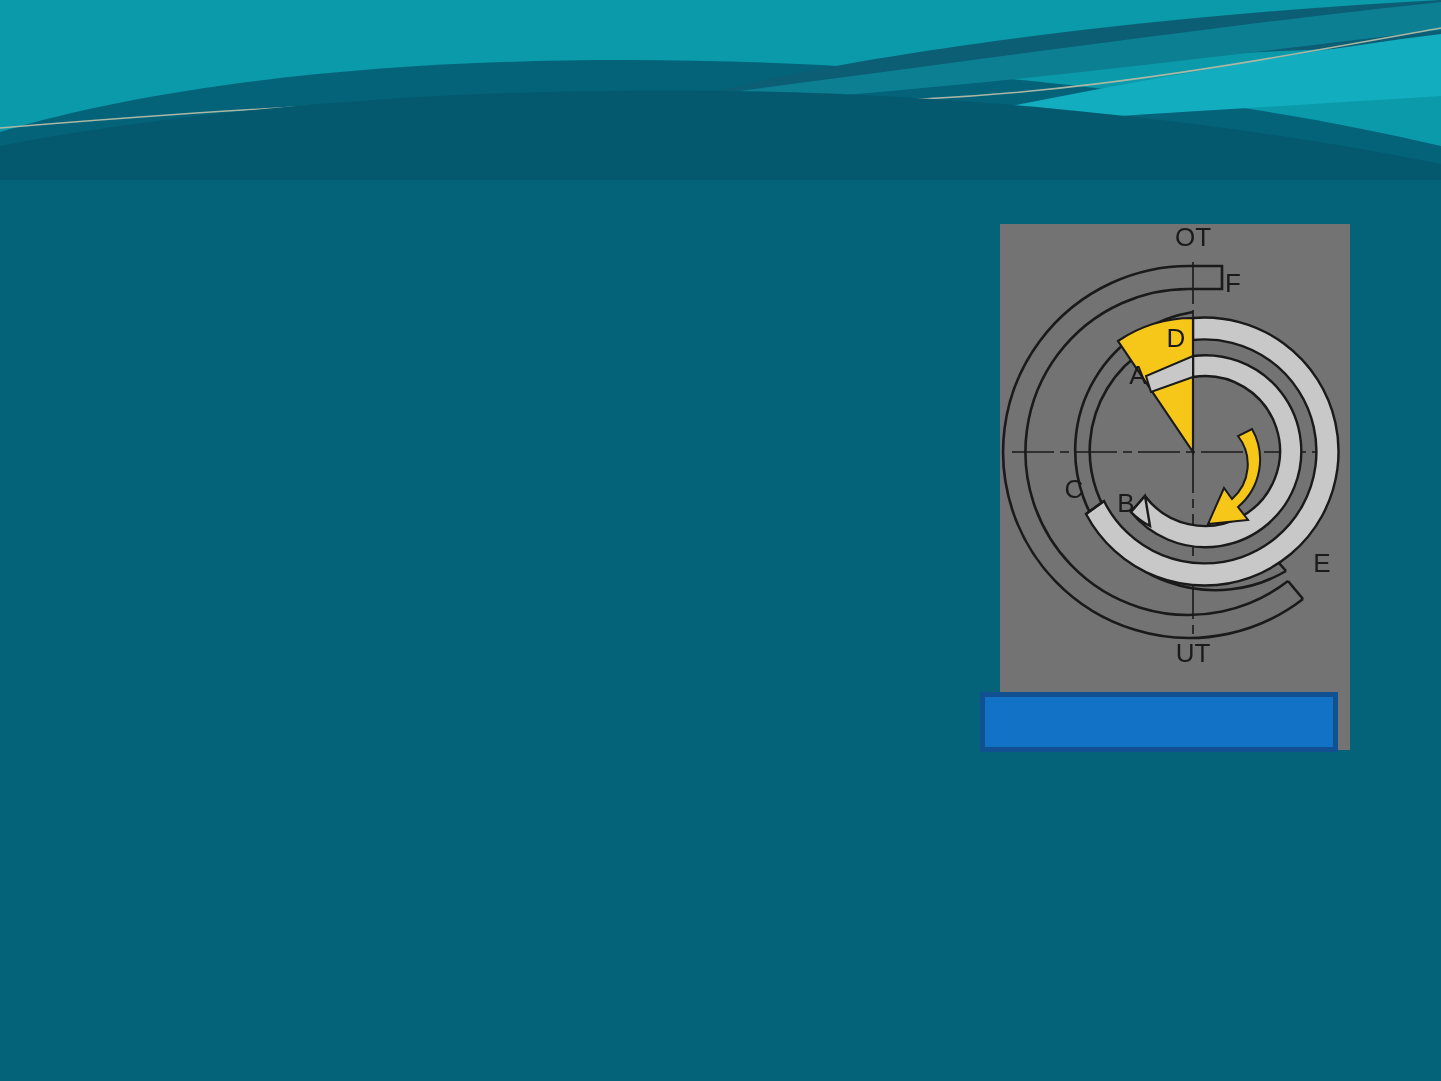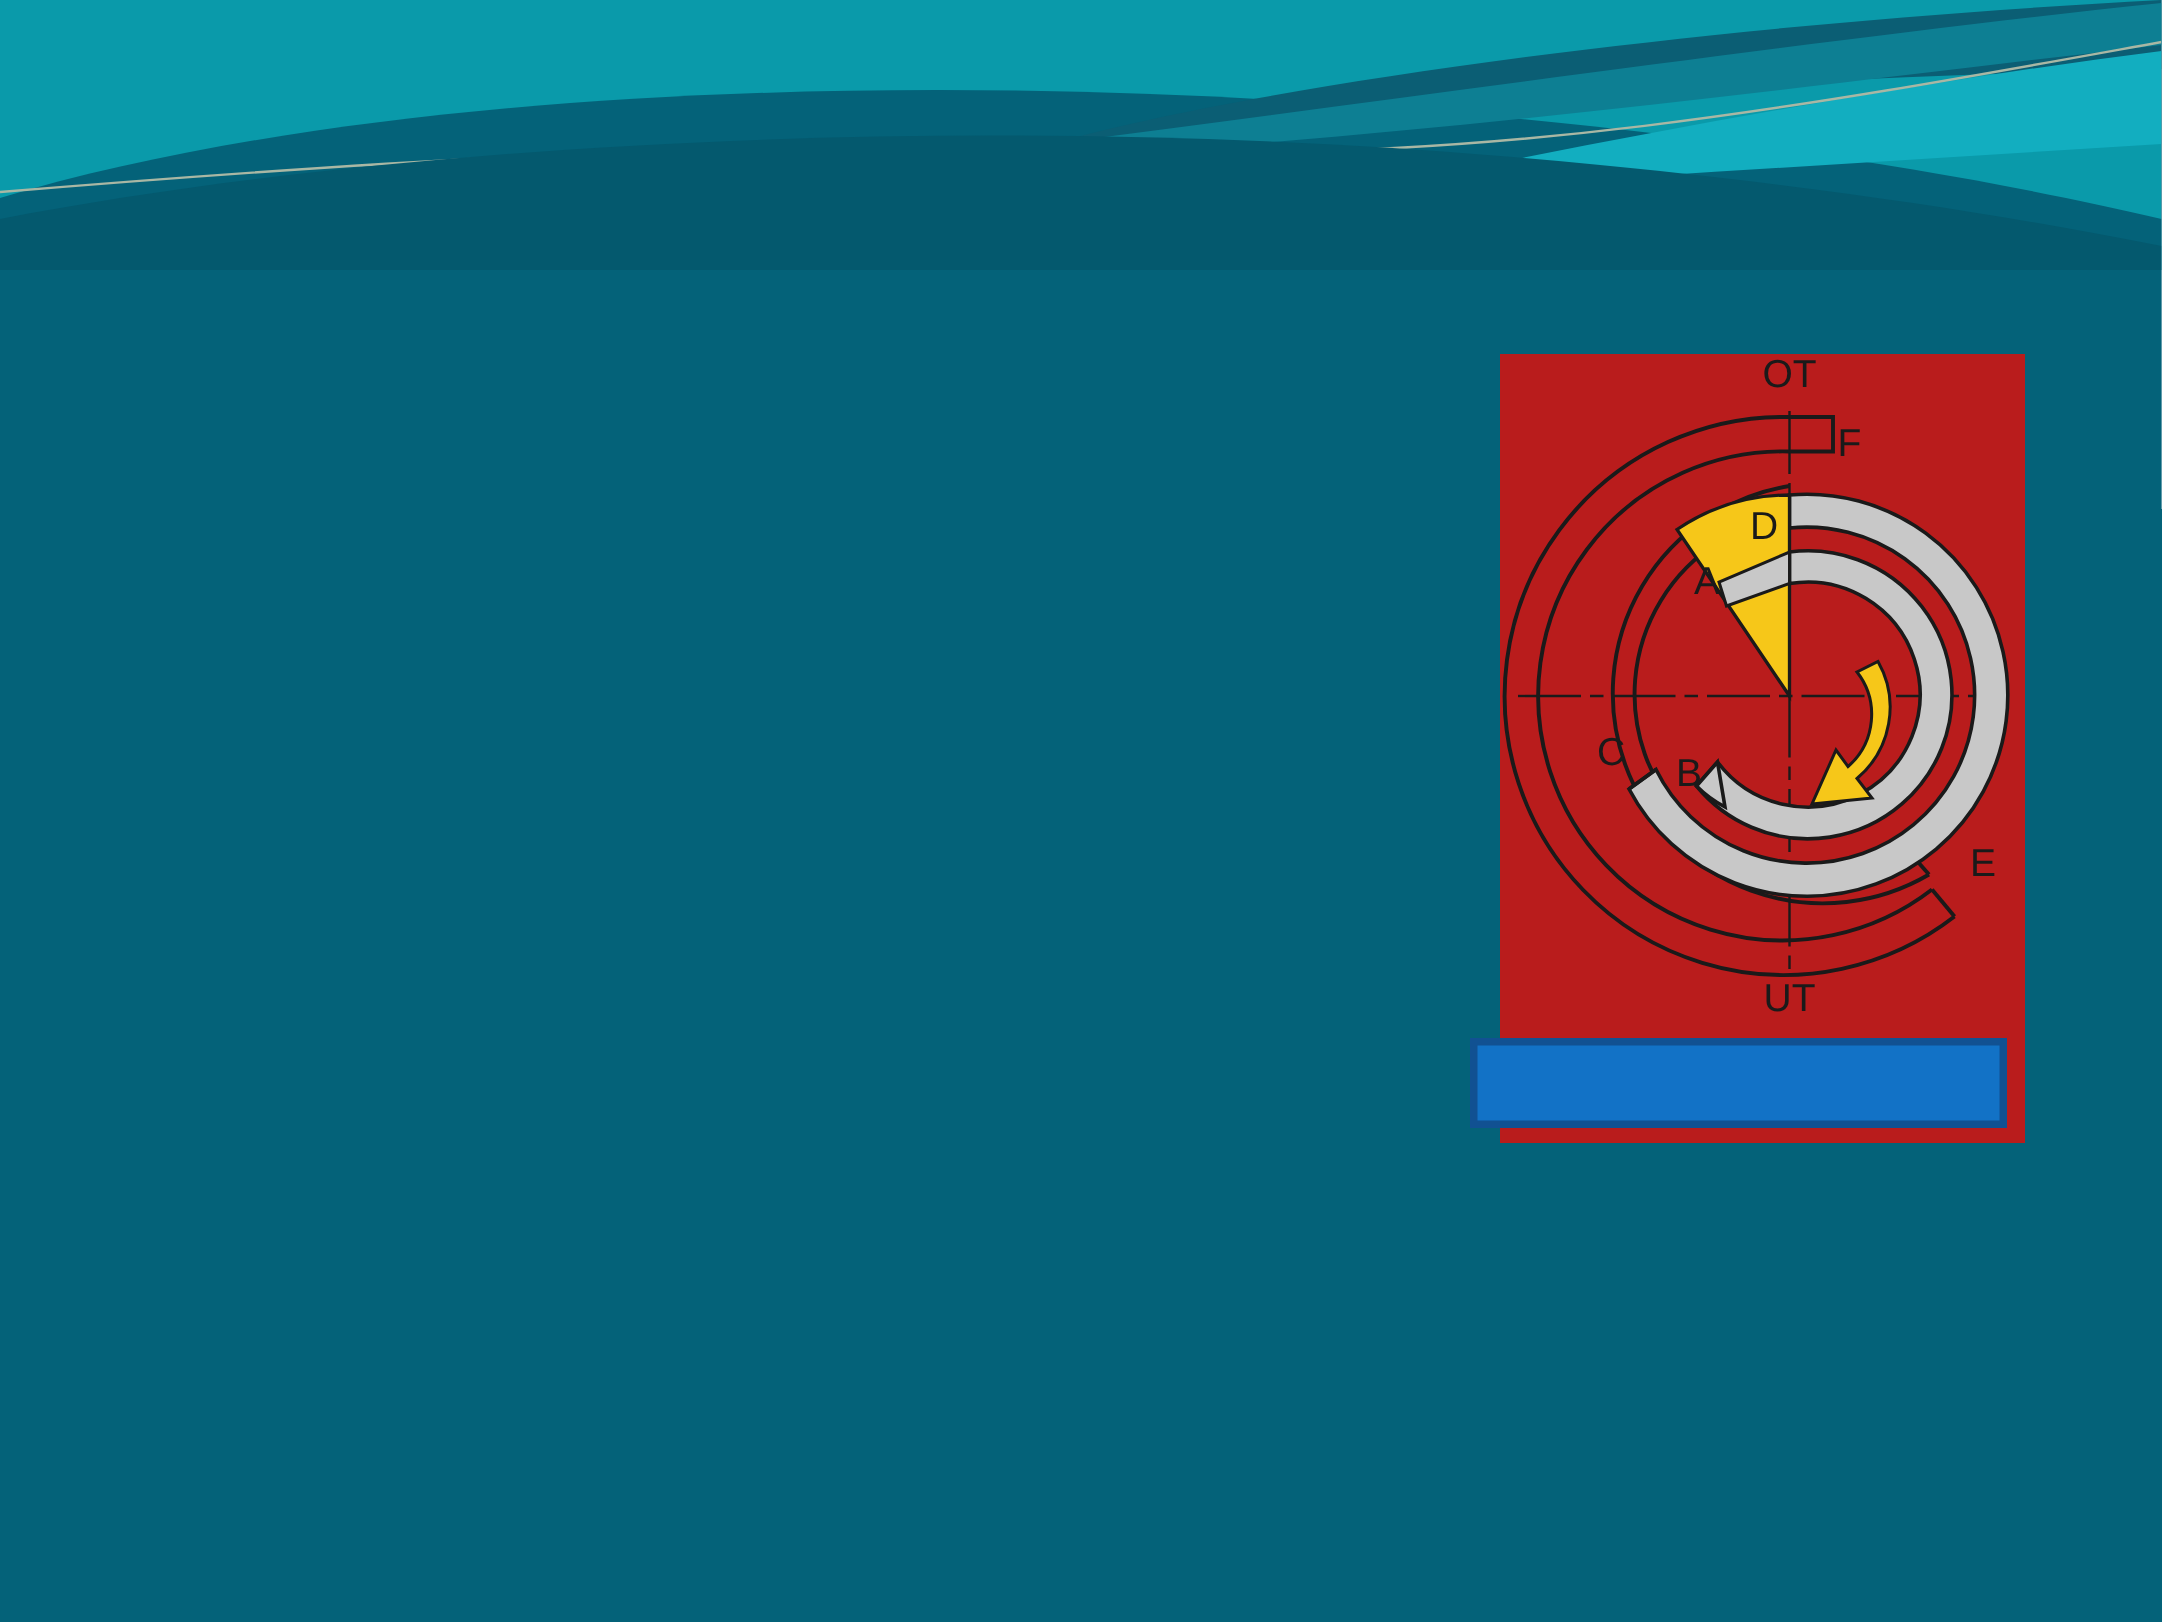--- a/index.html
+++ b/index.html
@@ -16,23 +16,23 @@
   }
   
   #wave-banner {
     position:absolute; left:0; top:0;
     width:1441px; height:180px;
     pointer-events:none;
   }
   
   #diagram-frame {
     position:absolute;
-    left:1000px; top:236px;
+    left:1000px; top:224px;
     width:350px; height:526px;
-    background:#b91c1c;
+    background:#737373;
     overflow:hidden;
   }
   #diagram-svg { display:block; width:350px; height:444px; }
   
   #content-box {
     position:absolute;
     left:980px; top:692px;
     width:358px; height:60px;
     background:#1272C6;
     border:5px solid #115192;

